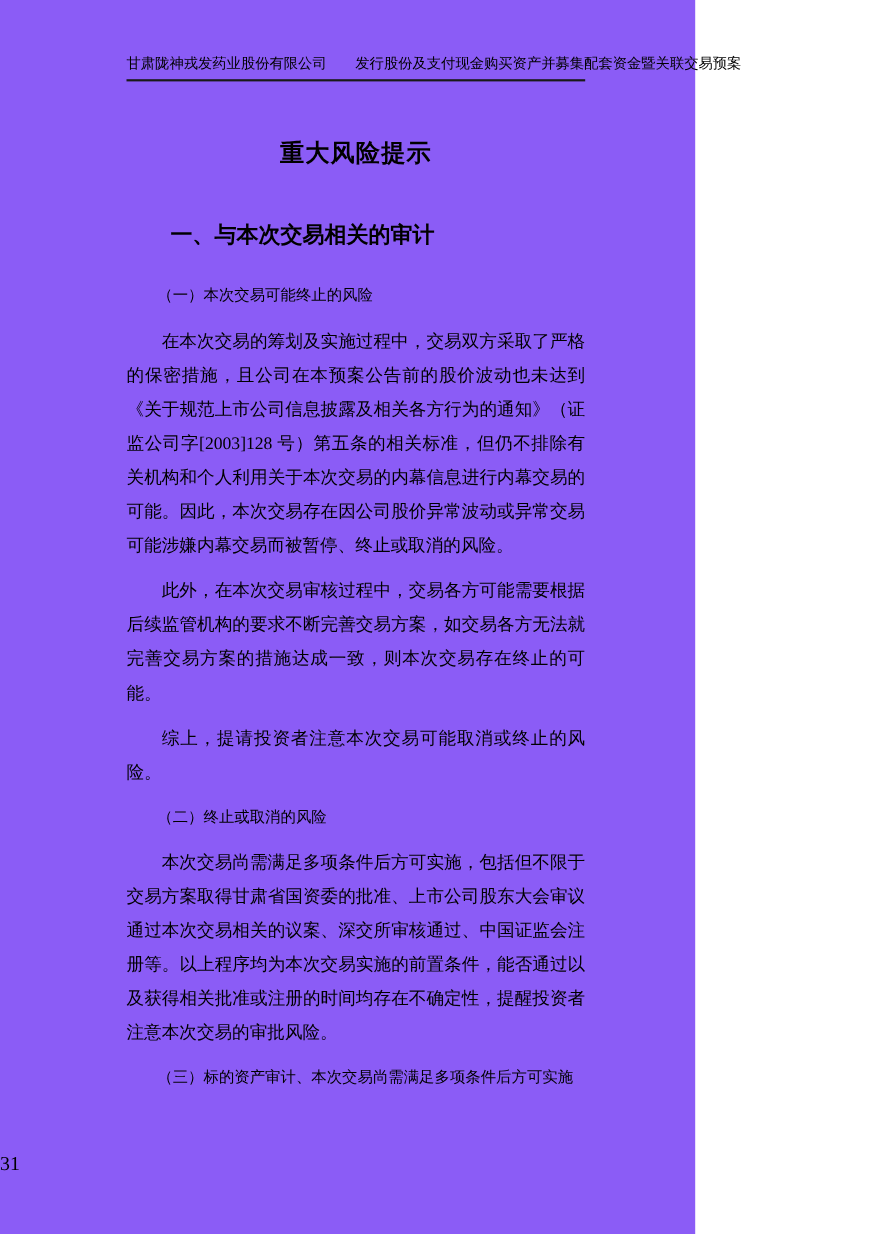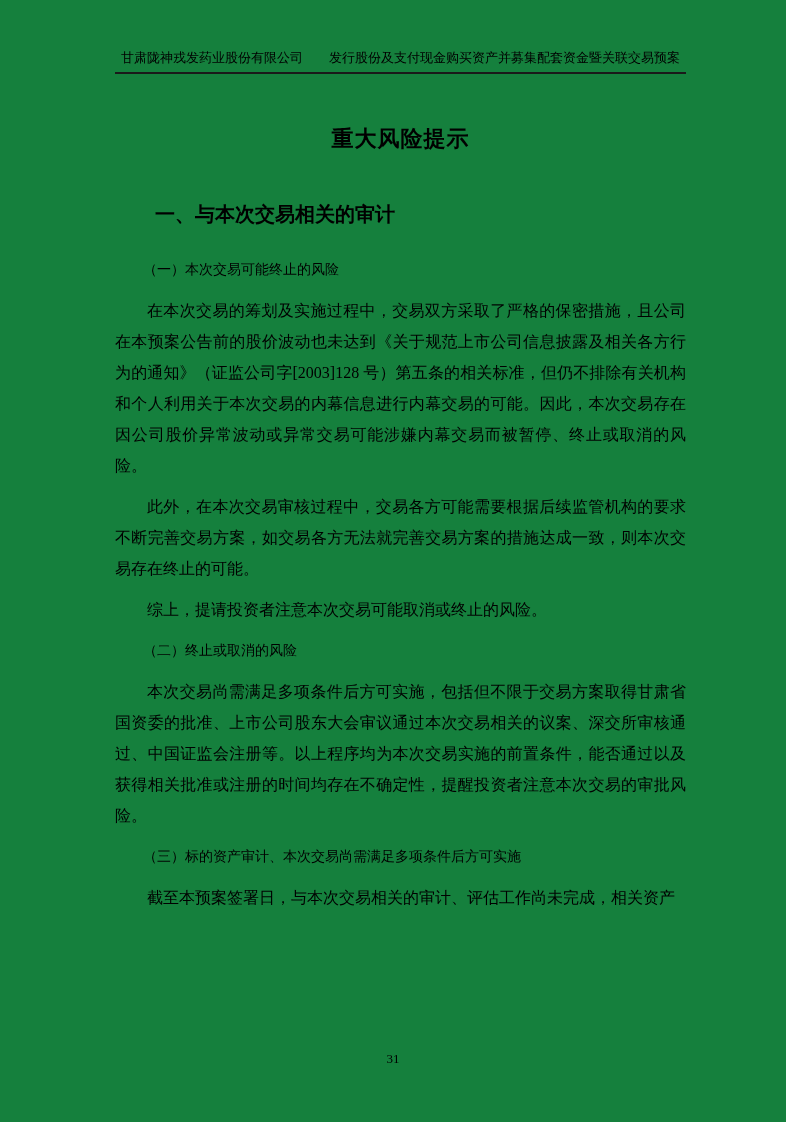--- a/index.html
+++ b/index.html
@@ -8,23 +8,23 @@
   }
   body {
     width: 793px;
     height: 1122px;
     font-family: "Liberation Serif", "DejaVu Serif", serif;
     color: #000000;
     overflow: hidden;
   }
   .page {
     position: relative;
-    width: 786px;
+    width: 632px;
     height: 1122px;
-    background: #15803d;
+    background: #8b5cf6;
     padding: 50px 100px 0 115px;
   }
   .page-header {
     font-size: 13px;
     line-height: 15px;
     text-align: center;
     padding-bottom: 7px;
     border-bottom: 2px solid #1a1a1a;
     white-space: nowrap;
   }
@@ -58,22 +58,21 @@
     font-size: 16px;
     line-height: 31px;
     text-align: justify;
     text-indent: 2em;
   }
   .page-footer {
     position: absolute;
     left: 0;
     right: 0;
     bottom: 56px;
-    text-align: center;
-    font-size: 13px;
+    font-size: 18px;
     line-height: 15px;
   }
 </style>
 </head>
 <body>
 
 <div class="page">
 
   <div class="page-header">
     <span>甘肃陇神戎发药业股份有限公司　　发行股份及支付现金购买资产并募集配套资金暨关联交易预案</span>
@@ -91,19 +90,18 @@
   <p class="body-para">此外，在本次交易审核过程中，交易各方可能需要根据后续监管机构的要求不断完善交易方案，如交易各方无法就完善交易方案的措施达成一致，则本次交易存在终止的可能。</p>
 
   <p class="body-para">综上，提请投资者注意本次交易可能取消或终止的风险。</p>
 
   <p class="sub-heading">（二）终止或取消的风险</p>
 
   <p class="body-para">本次交易尚需满足多项条件后方可实施，包括但不限于交易方案取得甘肃省国资委的批准、上市公司股东大会审议通过本次交易相关的议案、深交所审核通过、中国证监会注册等。以上程序均为本次交易实施的前置条件，能否通过以及获得相关批准或注册的时间均存在不确定性，提醒投资者注意本次交易的审批风险。</p>
 
   <p class="sub-heading">（三）标的资产审计、本次交易尚需满足多项条件后方可实施</p>
 
-  <p class="body-para">截至本预案签署日，与本次交易相关的审计、评估工作尚未完成，相关资产</p>
 
   <div class="page-footer">
     <span>31</span>
   </div>
 
 </div>
 
 </body></html>

